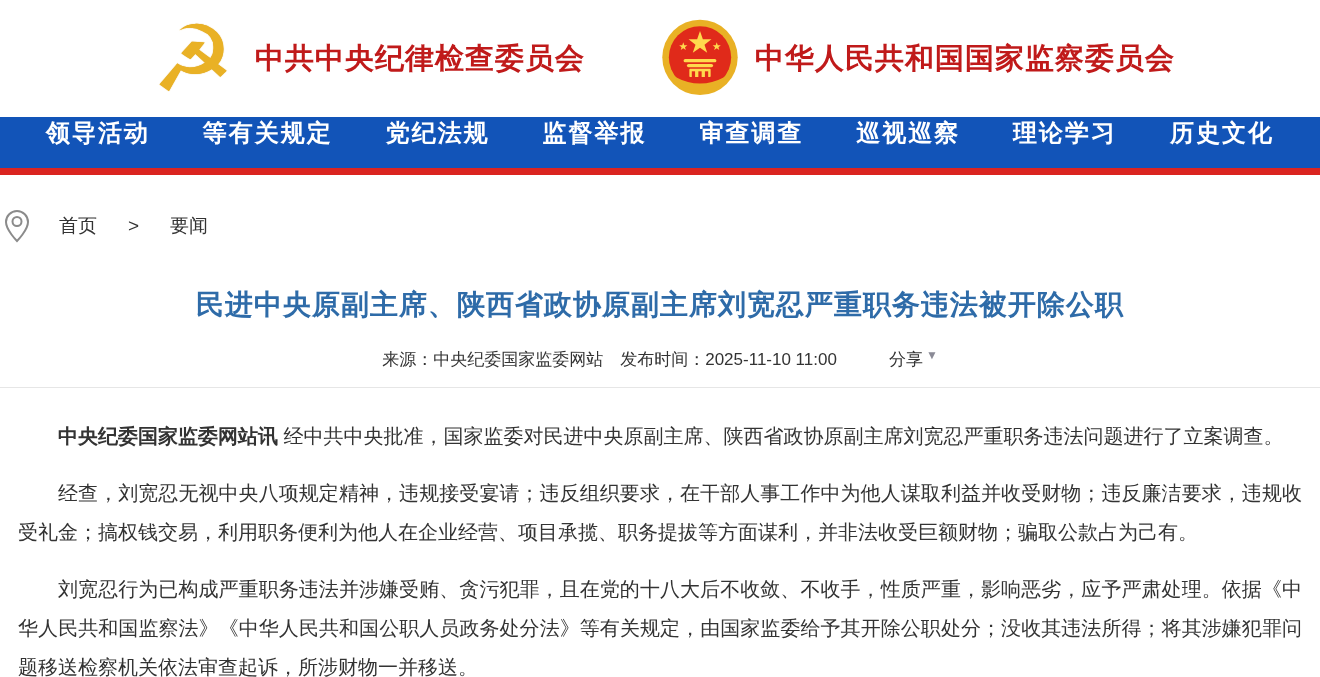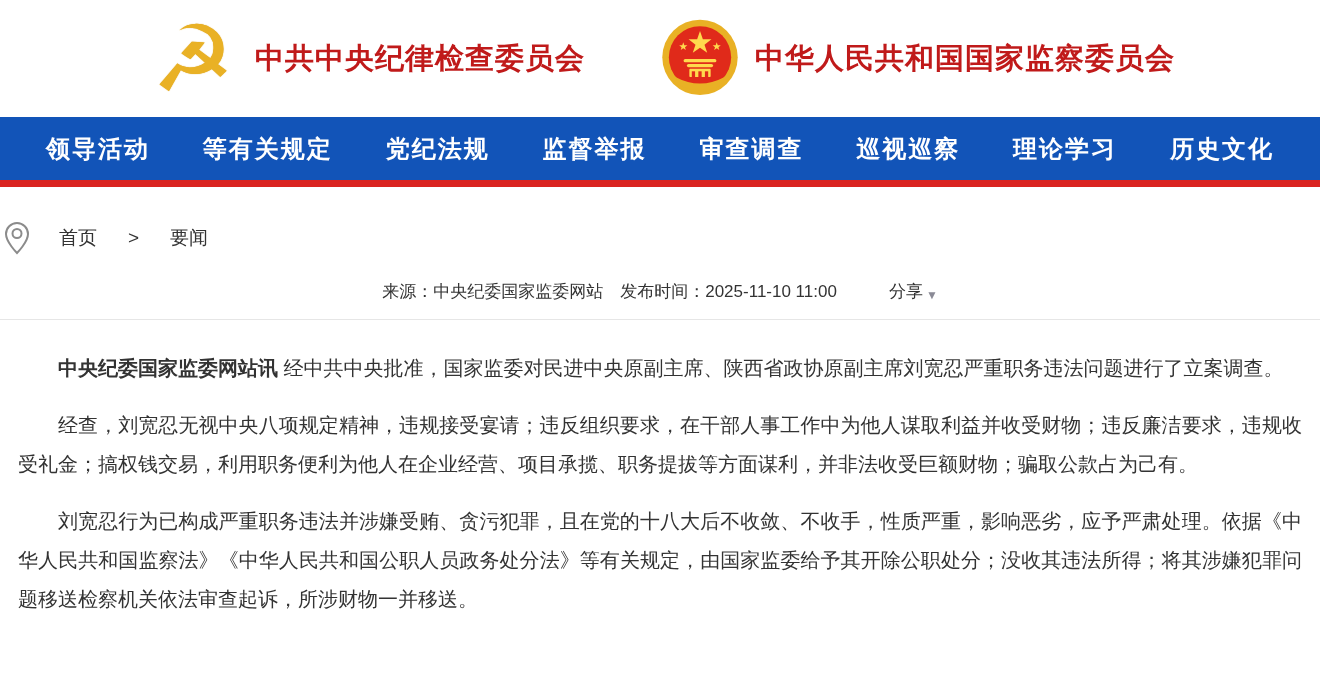--- a/index.html
+++ b/index.html
@@ -7,36 +7,36 @@
     font-family: "Liberation Sans", "DejaVu Sans", sans-serif; }
 
   
   .site-header { height: 117px; display: flex; align-items: center; justify-content: center; gap: 74px; background: #fff; }
   .site-brand { display: flex; align-items: center; gap: 14px; cursor: pointer; }
   .party-emblem { font-size: 92px; line-height: 92px; color: #e9b125; width: 96px; text-align: center;
     text-shadow: 0 0 1px #d79b10; }
   .site-title { font-size: 29px; font-weight: 700; color: #c01a1a; letter-spacing: 1px; white-space: nowrap; }
 
   
-  .main-nav { height: 70px; background: #1254b8; border-bottom: 7px solid #da2420;
-    display: flex; align-items: center; justify-content: space-between; padding: 0 46px; }
+  .main-nav { height: 58px; background: #1254b8; border-bottom: 7px solid #da2420;
+    display: flex; justify-content: space-between; padding: 0 46px; }
   .main-nav a { color: #ffffff; font-size: 24px; font-weight: 700; text-decoration: none; letter-spacing: 2px; cursor: pointer; }
 
   
   .breadcrumb { display: flex; align-items: center; gap: 29px; padding: 0 0 0 4px; margin-top: 33px; height: 36px; }
   .pin-icon { width: 26px; height: 34px; flex: 0 0 auto; }
   .breadcrumb a, .breadcrumb span { font-size: 19px; color: #333; text-decoration: none; }
   .crumb-sep { color: #555; margin: 0 2px; }
 
   
   .article-title { margin-top: 42px; text-align: center; font-size: 28px; font-weight: 700; color: #2e6ba8; letter-spacing: 1px; }
   .article-meta { margin-top: 24px; display: flex; justify-content: center; align-items: center; font-size: 17px; color: #333; }
   .meta-source { margin-right: 17px; }
   .meta-time { margin-right: 52px; }
-  .meta-share { display: inline-flex; align-items: flex-end; gap: 3px; cursor: pointer; font-family: Liberation Serif, serif; }
+  .meta-share { display: inline-flex; align-items: flex-start; gap: 3px; cursor: pointer; font-family: Liberation Serif, serif; }
   .share-arrow { font-size: 12px; color: #8a8a96; }
 
   .article-divider { margin-top: 16px; border: none; border-top: 1px solid #e6e6e6; height: 0; }
 
   .article-body { padding: 0 18px; margin-top: 29px; }
   .article-body p { font-size: 20px; line-height: 39px; color: #333; text-align: justify;
     text-indent: 2em; margin-bottom: 18px; }
   .article-body .lead { font-weight: 700; }
 </style>
 </head>
@@ -83,20 +83,21 @@
   <svg class="pin-icon" viewBox="0 0 26 34">
     <path d="M13 2 C6.9 2 2 6.9 2 13 C2 21 13 32 13 32 C13 32 24 21 24 13 C24 6.9 19.1 2 13 2 Z" fill="none" stroke="#8b8b8b" stroke-width="2"></path>
     <circle cx="13" cy="12.5" r="4.5" fill="none" stroke="#8b8b8b" stroke-width="2"></circle>
   </svg>
   <a>首页</a>
   <span class="crumb-sep">&gt;</span>
   <a>要闻</a>
 </div>
 
 <main>
+  <h1 class="article-title">民进中央原副主席、陕西省政协原副主席刘宽忍严重职务违法被开除公职</h1>
 
   <div class="article-meta">
     <span class="meta-source"><span>来源：</span><span>中央纪委国家监委网站</span></span>
     <span class="meta-time"><span>发布时间：</span><span>2025-11-10 11:00</span></span>
     <span class="meta-share">
       <span>分享</span>
       <span class="share-arrow">▼</span>
     </span>
   </div>
 

